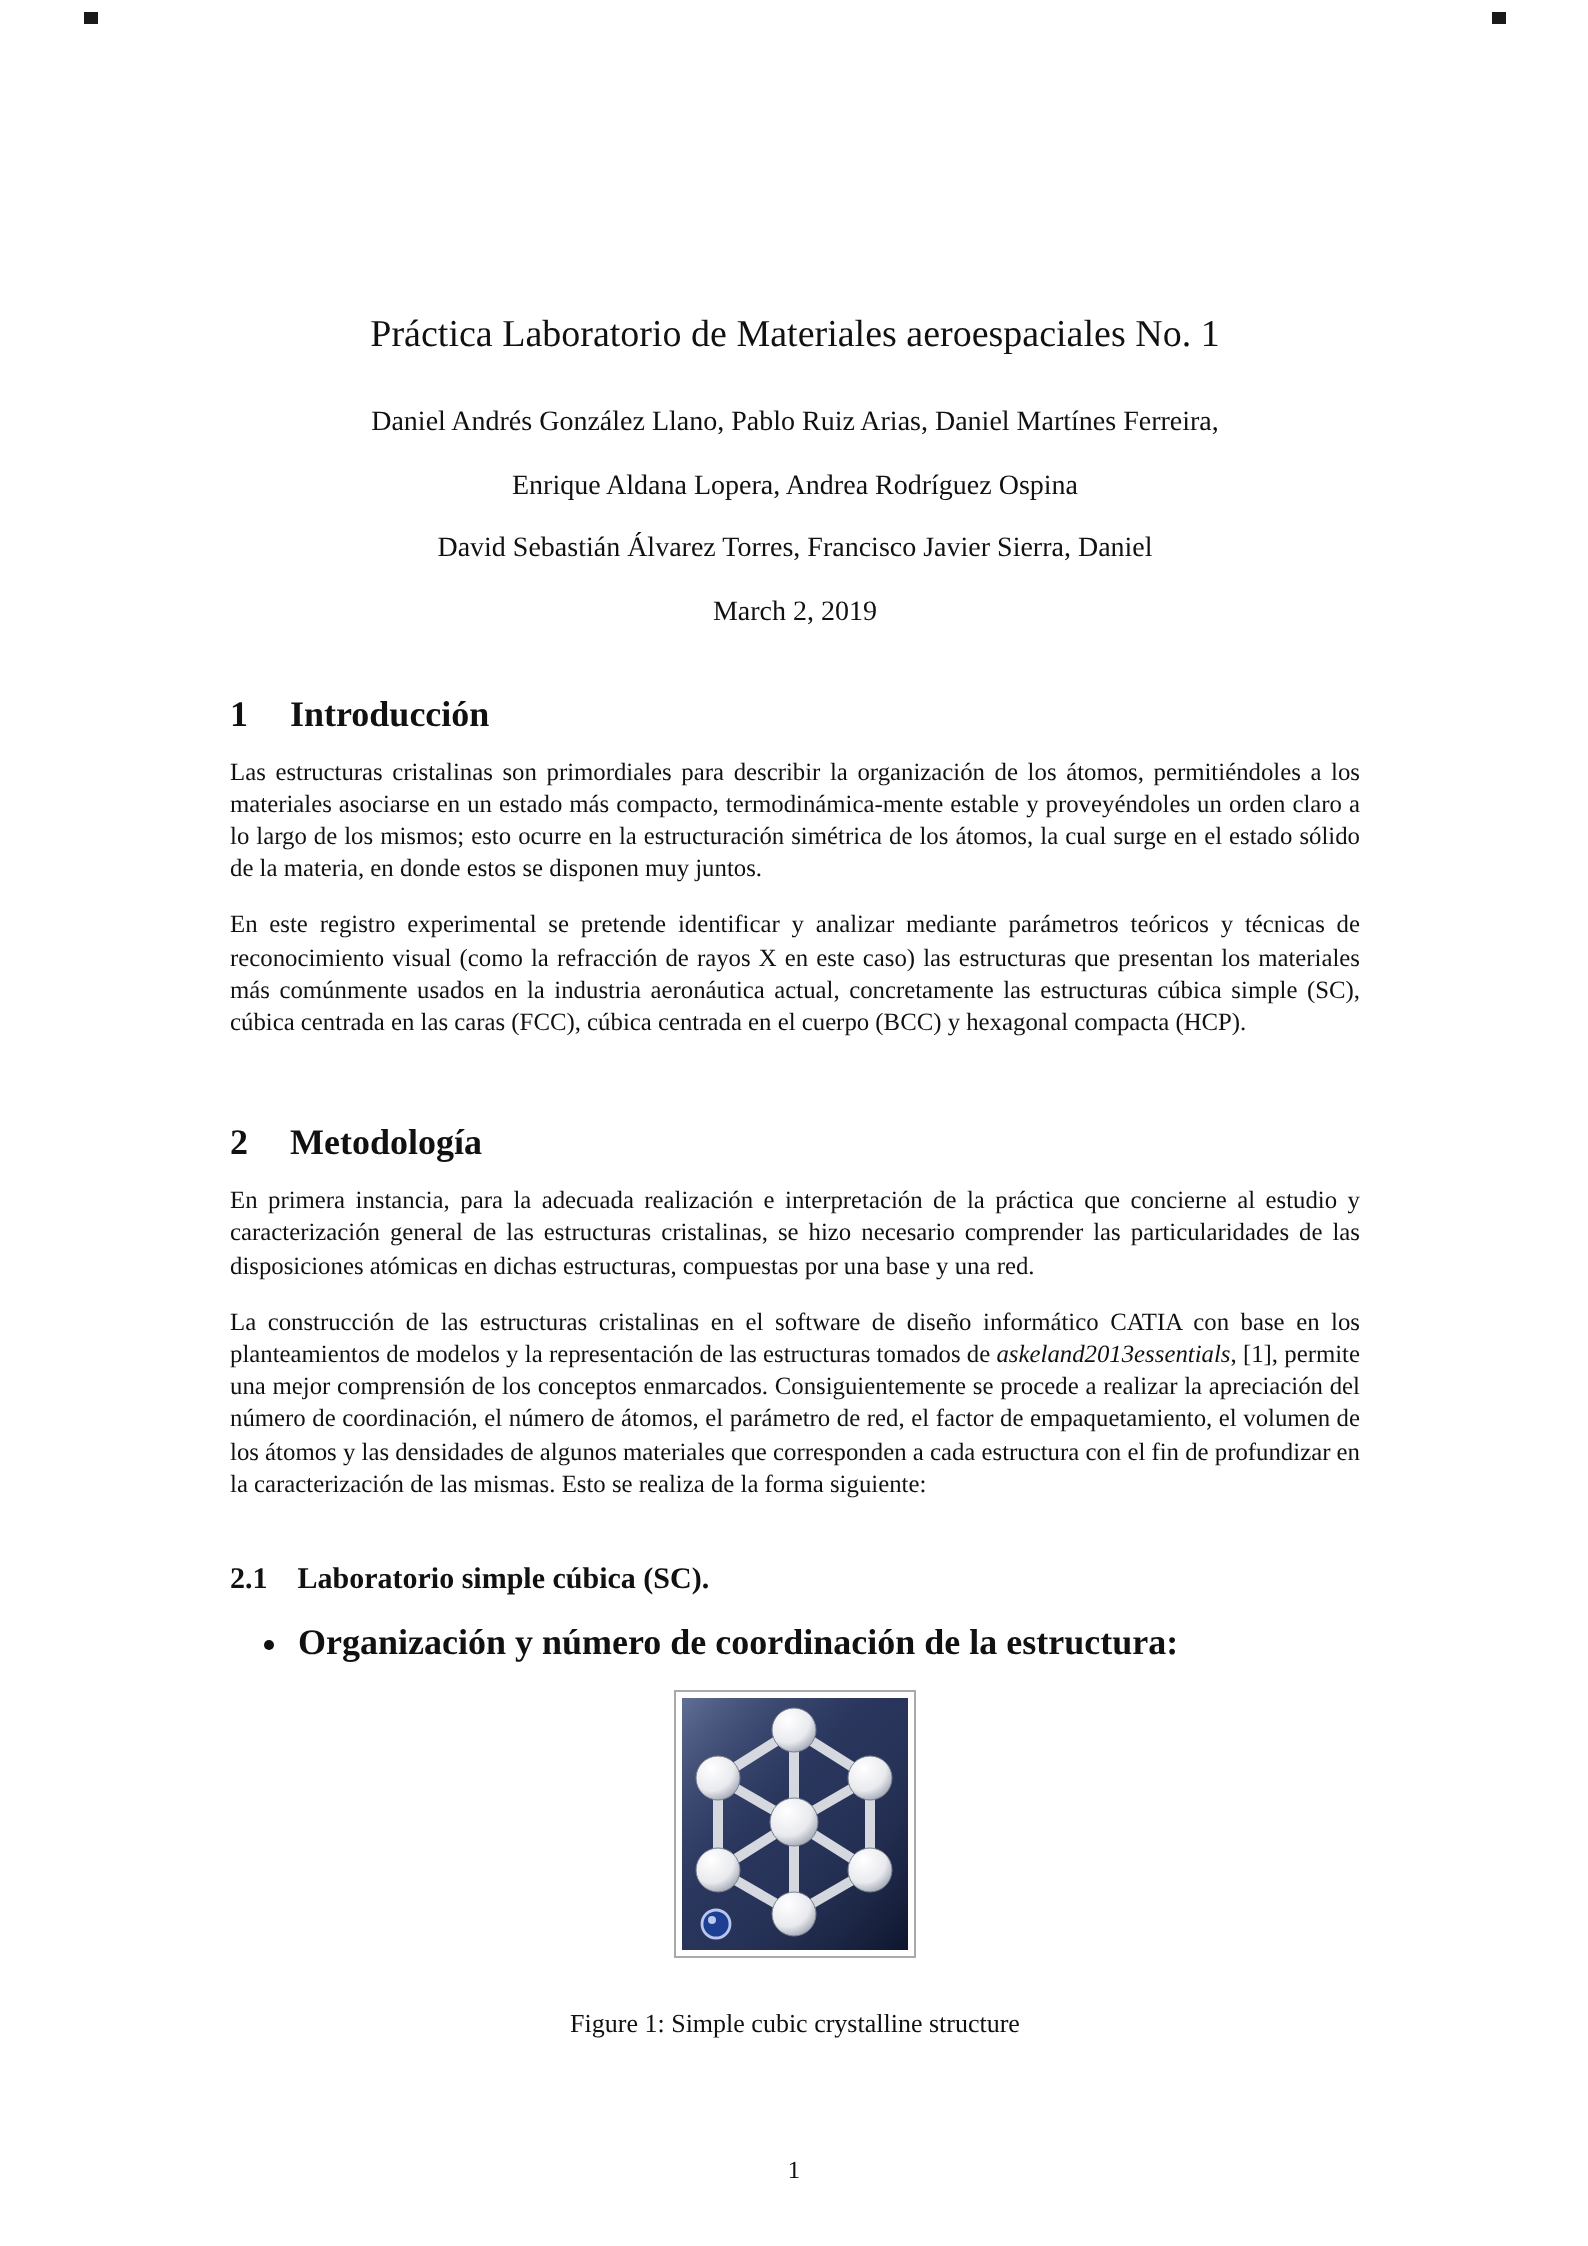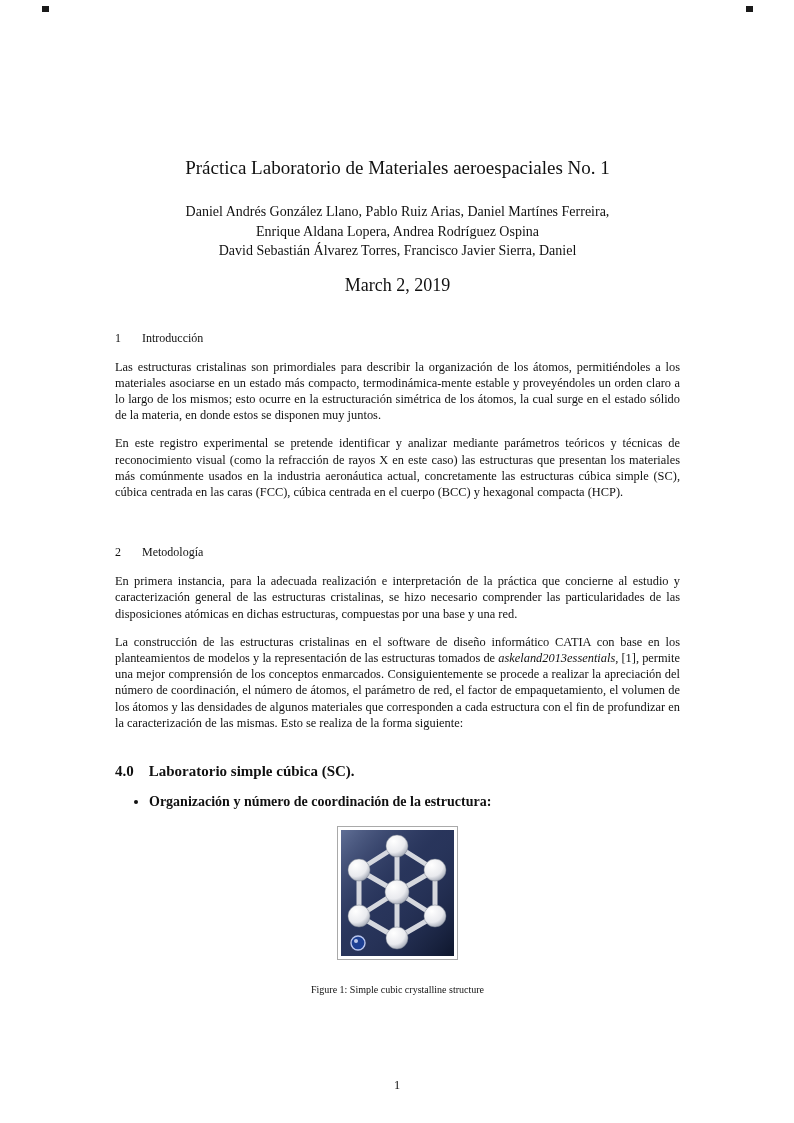--- a/index.html
+++ b/index.html
@@ -33,32 +33,32 @@
     line-height: 32px;
   }
   .title-line { display: block; }
 
   .authors {
     margin-top: 18px;
     text-align: center;
     font-size: 14px;
     line-height: 19.5px;
   }
-  .author-line { display: block; }
+  .author-line { display: block; margin-top: 12px; }
 
   .date {
     margin-top: 14px;
     text-align: center;
-    font-size: 18px;
+    font-size: 14px;
   }
 
   .section-heading {
     margin-top: 30px;
-    font-size: 12px;
-    font-weight: normal;
+    font-size: 18px;
+    font-weight: bold;
     line-height: 24px;
   }
   .section-heading.second { margin-top: 40px; }
   .sec-num { display: inline-block; margin-right: 21px; }
 
   .body-par {
     margin-top: 9px;
     font-size: 12.4px;
     line-height: 16.2px;
     text-align: justify;
@@ -70,39 +70,39 @@
     font-size: 15px;
     font-weight: bold;
     line-height: 20px;
   }
   .subsec-num { display: inline-block; margin-right: 15px; }
 
   .itemize {
     margin: 13px 0 16px 0;
     padding-left: 34px;
     list-style: disc outside;
-    font-size: 14px;
+    font-size: 18px;
   }
   .itemize li { line-height: 16.2px; }
   .itemize li b { font-weight: bold; }
 
   .figure-block { margin-top: 16px; text-align: center; }
 
   .photo-frame {
     display: inline-block;
     padding: 3px;
     background: #ffffff;
     border: 1px solid #a9a9a9;
     line-height: 0;
   }
   .photo-frame svg { display: block; }
 
   .figure-caption {
     margin-top: 20px;
-    font-size: 10px;
+    font-size: 13px;
   }
 
   .page-number {
     position: absolute;
     bottom: 30px;
     left: 0;
     width: 100%;
     text-align: center;
     font-size: 12.4px;
   }
@@ -130,21 +130,21 @@
   <h2 class="section-heading"><span class="sec-num">1</span><span class="sec-title">Introducción</span></h2>
 
   <p class="body-par">Las estructuras cristalinas son primordiales para describir la organización de los átomos, permitiéndoles a los materiales asociarse en un estado más compacto, termodinámica-mente estable y proveyéndoles un orden claro a lo largo de los mismos; esto ocurre en la estructuración simétrica de los átomos, la cual surge en el estado sólido de la materia, en donde estos se disponen muy juntos.</p>
   <p class="body-par">En este registro experimental se pretende identificar y analizar mediante parámetros teóricos y técnicas de reconocimiento visual (como la refracción de rayos X en este caso) las estructuras que presentan los materiales más comúnmente usados en la industria aeronáutica actual, concretamente las estructuras cúbica simple (SC), cúbica centrada en las caras (FCC), cúbica centrada en el cuerpo (BCC) y hexagonal compacta (HCP).</p>
 
   <h2 class="section-heading second"><span class="sec-num">2</span><span class="sec-title">Metodología</span></h2>
 
   <p class="body-par">En primera instancia, para la adecuada realización e interpretación de la práctica que concierne al estudio y caracterización general de las estructuras cristalinas, se hizo necesario comprender las particularidades de las disposiciones atómicas en dichas estructuras, compuestas por una base y una red.</p>
   <p class="body-par"><span>La construcción de las estructuras cristalinas en el software de diseño informático CATIA con base en los planteamientos de modelos y la representación de las estructuras tomados de </span><em>askeland2013essentials</em><span>, [1], permite una mejor comprensión de los conceptos enmarcados. Consiguientemente se procede a realizar la apreciación del número de coordinación, el número de átomos, el parámetro de red, el factor de empaquetamiento, el volumen de los átomos y las densidades de algunos materiales que corresponden a cada estructura con el fin de profundizar en la caracterización de las mismas. Esto se realiza de la forma siguiente:</span></p>
 
-  <h3 class="subsection-heading"><span class="subsec-num">4.0</span><span>Laboratorio simple cúbica (SC).</span></h3>
+  <h3 class="subsection-heading"><span class="subsec-num">2.1</span><span>Laboratorio simple cúbica (SC).</span></h3>
 
   <ul class="itemize">
     <li><b>Organización y número de coordinación de la estructura:</b></li>
   </ul>
 
   <div class="figure-block">
     <span class="photo-frame">
       <svg width="113" height="126" viewBox="0 0 113 126">
         <defs>
           <linearGradient id="photoLight" x1="0" y1="0" x2="1" y2="1">

